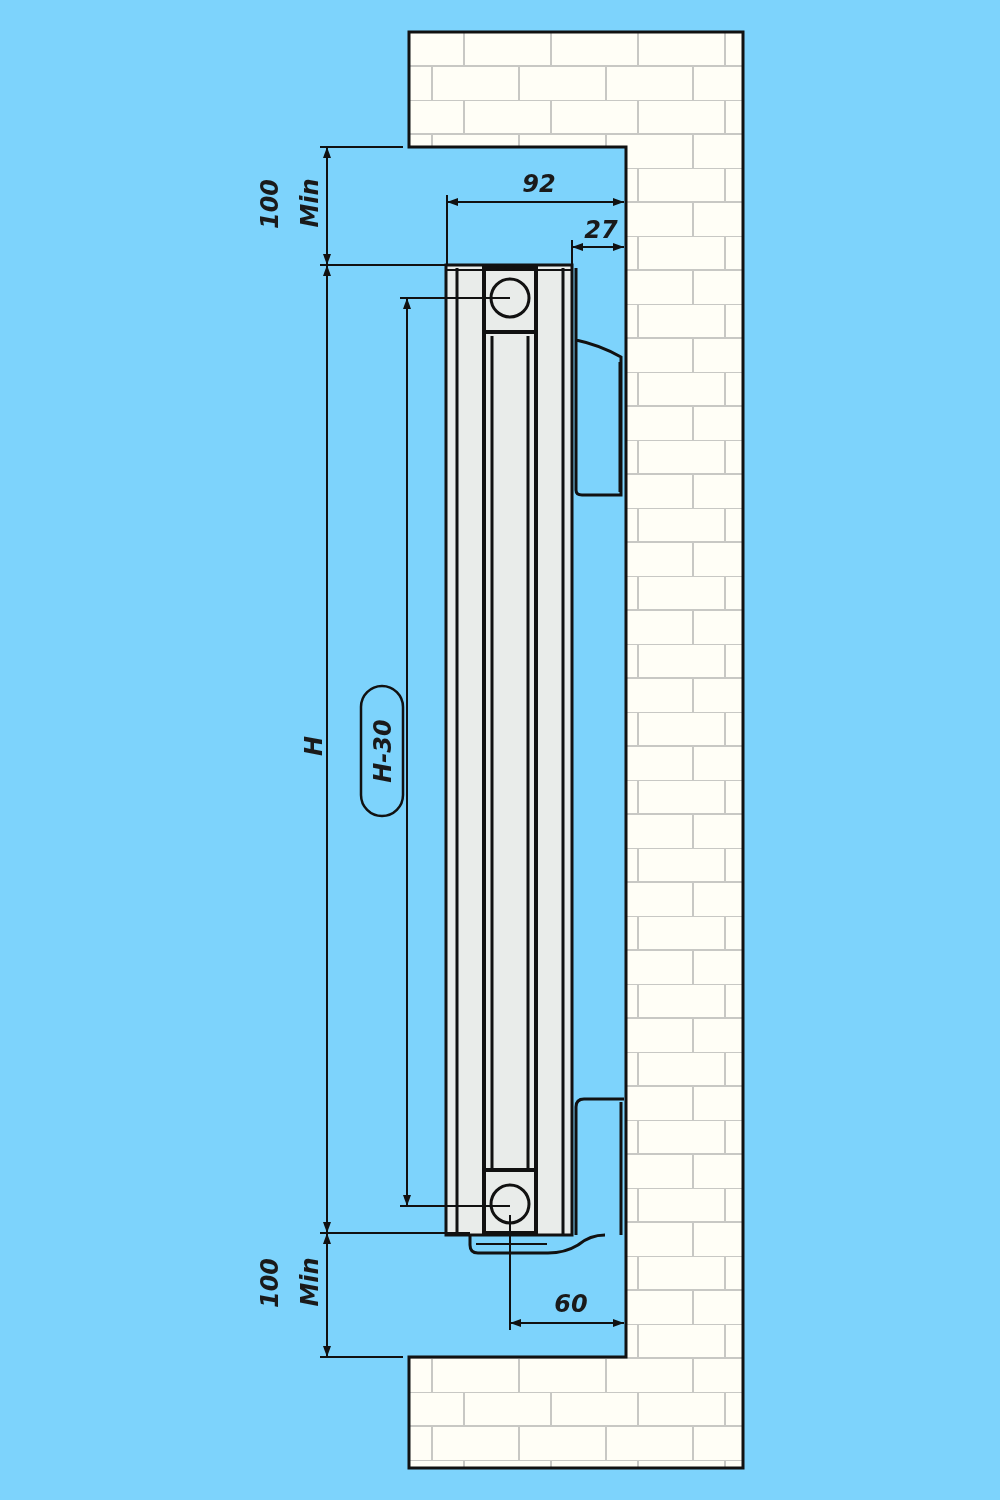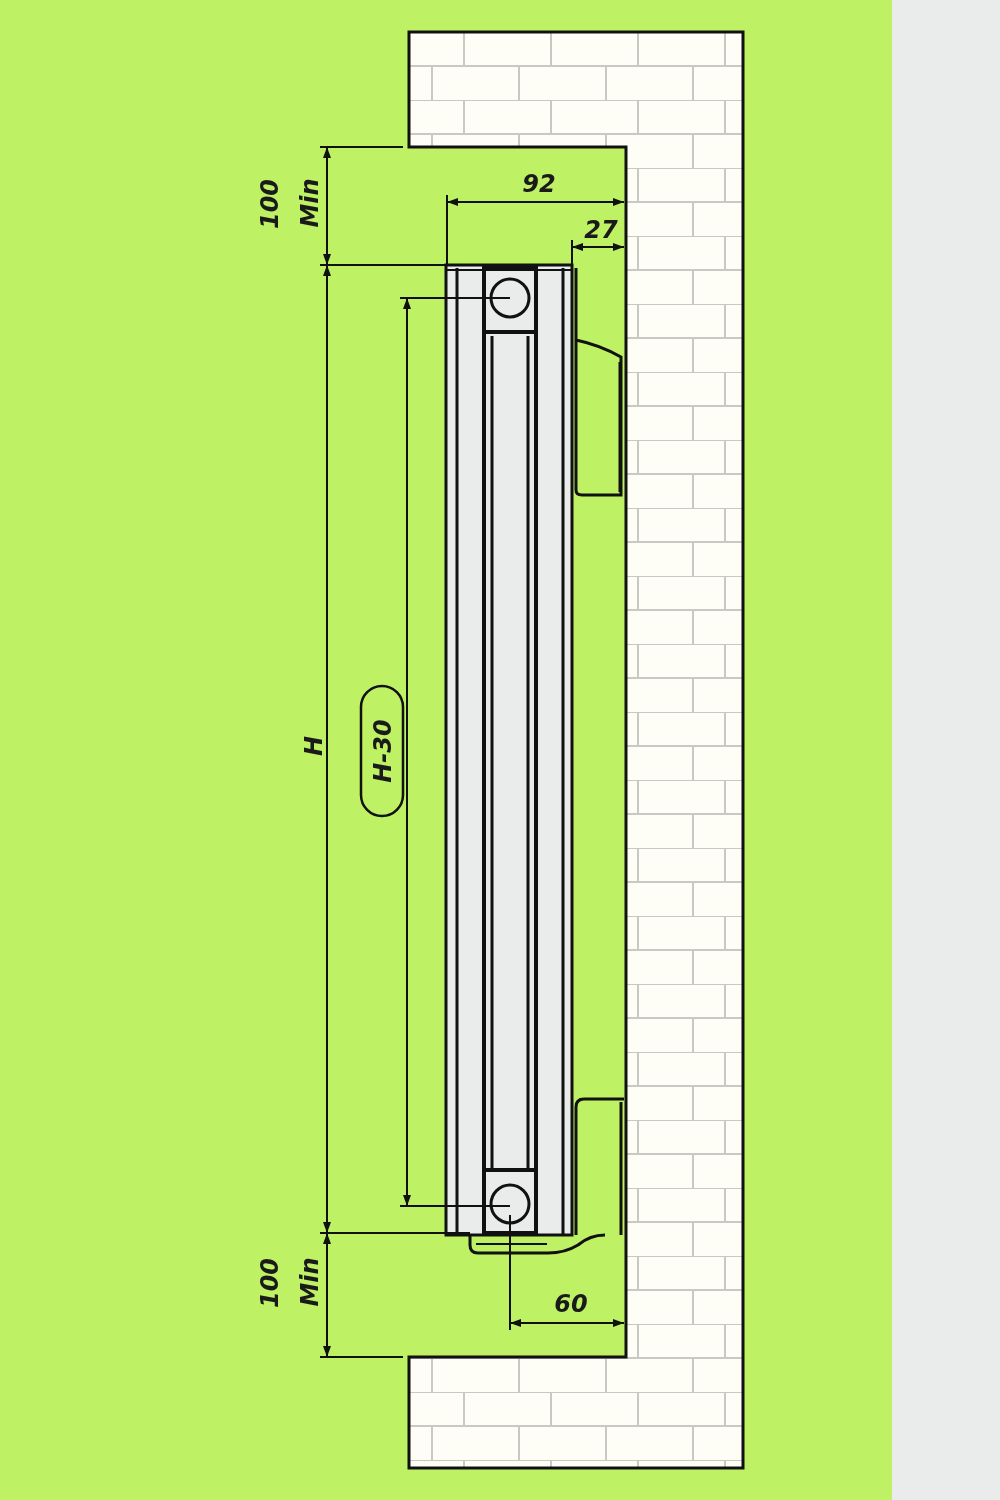--- a/index.html
+++ b/index.html
@@ -1,16 +1,16 @@
 <!DOCTYPE html>
 <html><head>
 <meta charset="utf-8">
 <style>
   html,body{margin:0;padding:0;background:#e9ecea;}
-  #stage{position:relative;width:892px;height:1500px;background:#bef264;overflow:hidden;}
+  #stage{position:relative;width:1000px;height:1500px;background:#7dd3fc;overflow:hidden;}
   svg{position:absolute;left:0;top:0;}
   .dimtext{font-family:"DejaVu Sans",sans-serif;font-style:italic;font-weight:bold;font-size:24px;fill:#1a1a1a;}
 </style>
 </head>
 <body>
 
 <div id="stage">
 <svg width="1000" height="1500" viewBox="0 0 1000 1500">
   <defs>
     <pattern id="brick" x="409" y="32" width="174" height="68" patternUnits="userSpaceOnUse">

